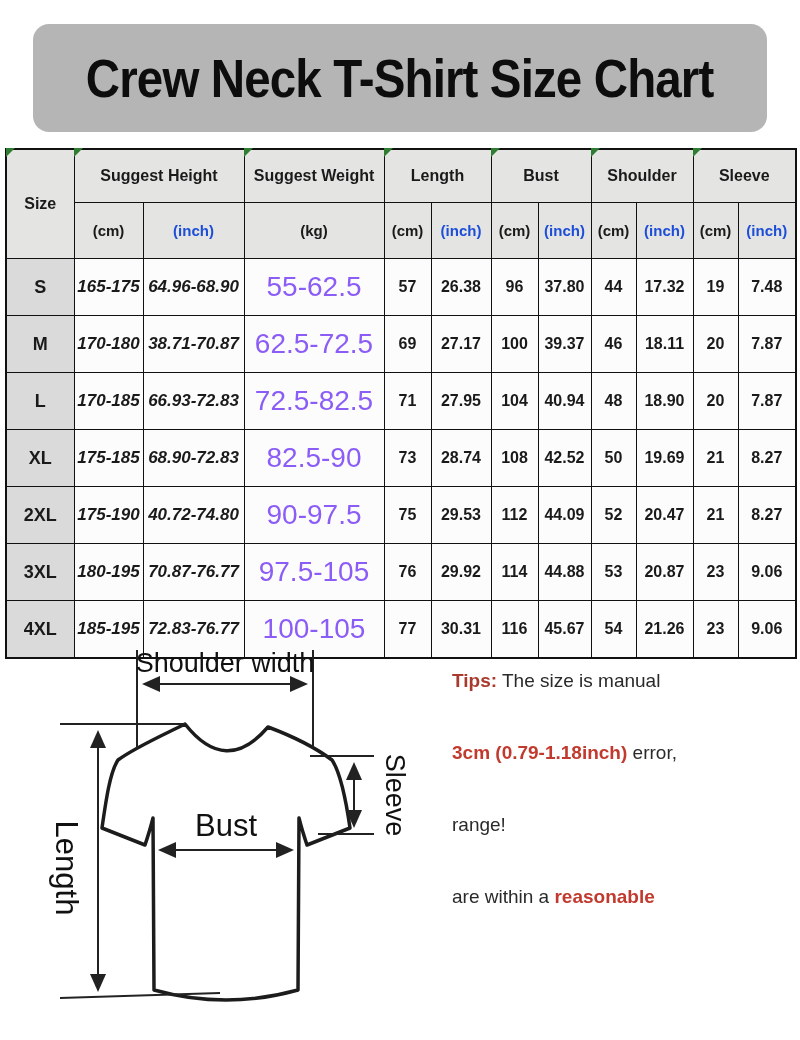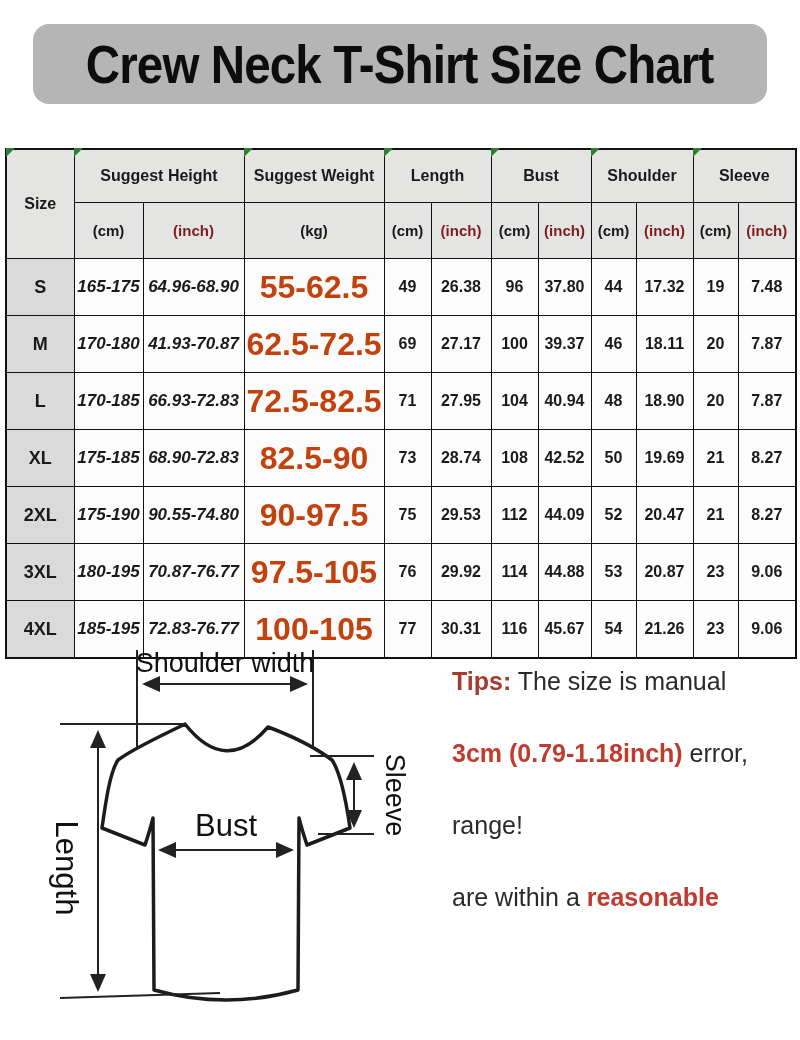--- a/index.html
+++ b/index.html
@@ -1,46 +1,46 @@
 <!DOCTYPE html>
 <html><head>
 <meta charset="utf-8">
 <style>
   html,body{margin:0;padding:0;background:#fff;}
   .page{position:relative;width:800px;height:1040px;background:#ffffff;overflow:hidden;
         font-family:"Liberation Sans","DejaVu Sans",sans-serif;color:#1a1a1a;}
 
   
-  .title-bar{position:absolute;left:33px;top:24px;width:734px;height:80px;
+  .title-bar{position:absolute;left:33px;top:24px;width:734px;height:108px;
              background:#b5b5b5;border-radius:16px;display:flex;align-items:center;justify-content:center;}
   .title-text{font-size:54px;font-weight:bold;color:#0d0d0d;letter-spacing:-1px;white-space:nowrap;
               display:inline-block;transform:scaleX(0.88);transform-origin:center;}
 
   
   .size-table{position:absolute;left:5px;top:148px;border-collapse:collapse;table-layout:fixed;
               border:2px solid #111;}
   .size-table th,.size-table td{border:1px solid #111;text-align:center;vertical-align:middle;
               padding:0;overflow:visible;}
   .size-table thead th{background:#e4e4e2;font-size:16px;font-weight:bold;position:relative;}
   .size-table th.sub{height:55px;font-size:15px;}
   .size-table th.grp{height:52px;}
-  .size-table th.red, .size-table td.red-h{color:#7f1d1d;margin-top:11px;}
+  .size-table th.red, .size-table td.red-h{color:#1d4ed8;margin-top:11px;}
   .size-table tbody th.size-col{background:#dadada;font-size:18px;font-weight:bold;height:56px;}
   .size-table tbody td{background:#fcfcfc;font-weight:bold;font-size:16px;height:56px;}
   .size-table tbody td.b17{font-size:17px;font-style:italic;}
-  .size-table tbody td.wt{font-weight:bold;font-size:32px;color:#c2410c;}
+  .size-table tbody td.wt{font-weight:normal;font-size:28px;color:#8b5cf6;}
   .corner{position:absolute;top:-2px;left:-1px;width:0;height:0;
           border-top:9px solid #2e7d32;border-right:9px solid transparent;}
 
   
   .diagram-svg{position:absolute;left:0;top:648px;}
 
   
   .tips{position:absolute;left:452px;top:645px;width:345px;}
-  .tips-line{line-height:72px;font-size:25px;color:#2a2a2a;white-space:nowrap;}
+  .tips-line{line-height:72px;font-size:19px;color:#2a2a2a;white-space:nowrap;}
   .tips-line .red{color:#c23a2e;font-weight:bold;}
   .tips-line .red-dk{color:#a93a2e;font-weight:bold;}
 </style>
 </head>
 <body>
 
 <div class="page">
 
   <div class="title-bar">
     <span class="title-text">Crew Neck T-Shirt Size Chart</span>
@@ -84,33 +84,33 @@
           <th class="sub">(cm)</th>
           <th class="sub red">(inch)</th>
         </tr>
       </thead>
     <tbody>
         <tr>
           <th class="size-col">S</th>
           <td class="b17">165-175</td>
           <td class="b17">64.96-68.90</td>
           <td class="wt">55-62.5</td>
-          <td class="">49</td>
+          <td class="">57</td>
           <td class="">26.38</td>
           <td class="">96</td>
           <td class="">37.80</td>
           <td class="">44</td>
           <td class="">17.32</td>
           <td class="">19</td>
           <td class="">7.48</td>
         </tr>
         <tr>
           <th class="size-col">M</th>
           <td class="b17">170-180</td>
-          <td class="b17">41.93-70.87</td>
+          <td class="b17">38.71-70.87</td>
           <td class="wt">62.5-72.5</td>
           <td class="">69</td>
           <td class="">27.17</td>
           <td class="">100</td>
           <td class="">39.37</td>
           <td class="">46</td>
           <td class="">18.11</td>
           <td class="">20</td>
           <td class="">7.87</td>
         </tr>
@@ -138,21 +138,21 @@
           <td class="">108</td>
           <td class="">42.52</td>
           <td class="">50</td>
           <td class="">19.69</td>
           <td class="">21</td>
           <td class="">8.27</td>
         </tr>
         <tr>
           <th class="size-col">2XL</th>
           <td class="b17">175-190</td>
-          <td class="b17">90.55-74.80</td>
+          <td class="b17">40.72-74.80</td>
           <td class="wt">90-97.5</td>
           <td class="">75</td>
           <td class="">29.53</td>
           <td class="">112</td>
           <td class="">44.09</td>
           <td class="">52</td>
           <td class="">20.47</td>
           <td class="">21</td>
           <td class="">8.27</td>
         </tr>

